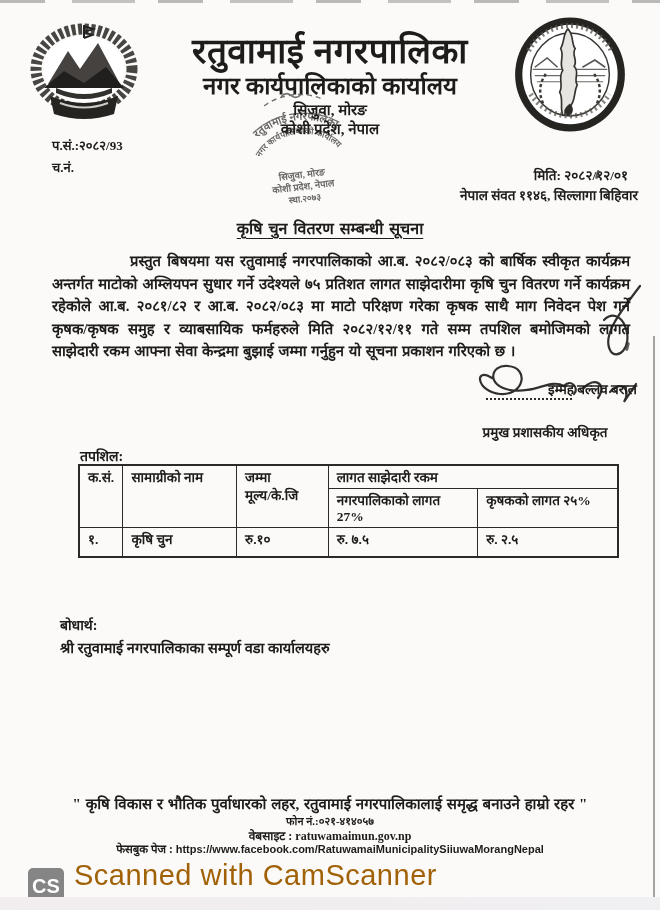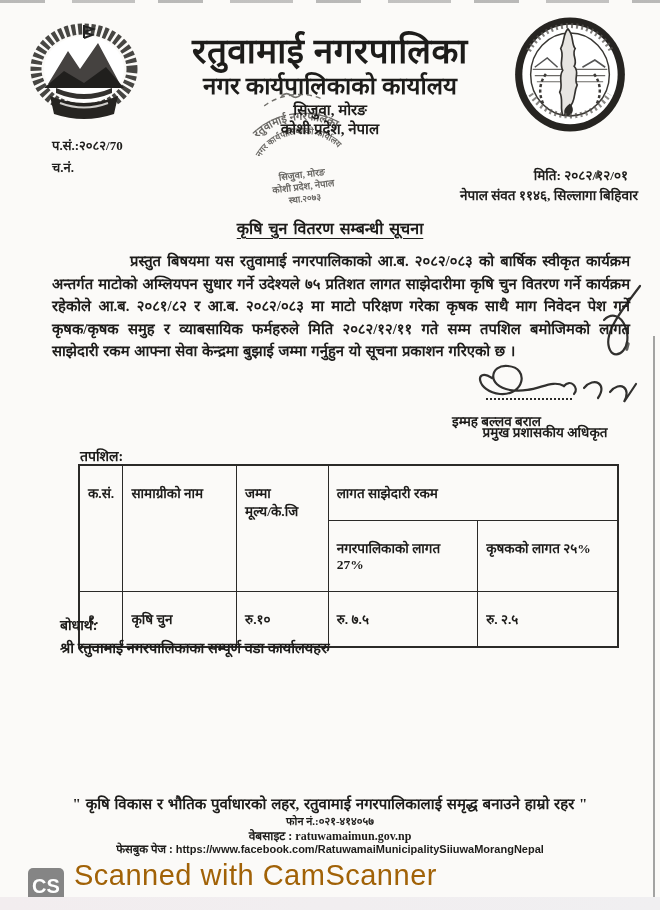--- a/index.html
+++ b/index.html
@@ -37,28 +37,28 @@
   .letter-date { right:32px; top:166px; font-size:13.5px; }
   .nepal-sambat { right:22px; top:186px; font-size:13.5px; }
 
   .subject { top:217px; font-size:16px; text-decoration:underline; text-underline-offset:4px; word-spacing:2px; }
 
   .body-par { left:52px; top:250px; width:578px; font-size:14.8px; line-height:22.6px;
     text-align:justify; text-indent:78px; font-weight:600; word-spacing:1px; }
 
   .sig-svg { left:452px; top:280px; width:198px; height:132px; }
   .sig-dots { left:486px; top:398px; width:86px; border-bottom:2.5px dotted #2c2b29; }
-  .sig-name { left:452px; top:412px; width:185px; text-align:left; font-size:13.5px; }
+  .sig-name { left:452px; top:380px; width:185px; text-align:right; font-size:13.5px; }
   .sig-designation { left:444px; top:423px; width:202px; text-align:center; font-size:13.5px; }
 
   .tapasil-label { left:80px; top:446px; font-size:14px; font-weight:600; }
   table.cost-table { position:absolute; left:78px; top:464px; width:541px;
     border-collapse:collapse; font-size:13.5px; }
   table.cost-table th, table.cost-table td {
-    border:1.6px solid #2b2a28; padding:18px 8px; text-align:left; vertical-align:top; font-weight:600; }
+    border:1.6px solid #2b2a28; padding:2px 8px; text-align:left; vertical-align:top; font-weight:600; }
   table.cost-table { border:2px solid #2b2a28; }
   tr.hr1 th { height:22px; }
   tr.hr2 th { height:27px; }
   tr.dr td { height:29px; }
 
   .cc-label { left:60px; top:615px; font-size:14px; font-weight:600; }
   .cc-recipient { left:60px; top:637px; font-size:14.5px; font-weight:600; }
 
   .slogan { top:793px; font-size:15px; word-spacing:1px; }
   .phone-line { top:813px; font-size:11px; }
@@ -122,21 +122,21 @@
       <textPath href="#arc1" startOffset="50%" text-anchor="middle">रतुवामाई नगरपालिका</textPath>
     </text>
     <text fill="#4b4945" font-size="8.5" font-weight="bold">
       <textPath href="#arc2" startOffset="50%" text-anchor="middle">नगर कार्यपालिकाको कार्यालय</textPath>
     </text>
     <text x="75" y="92" text-anchor="middle" fill="#4b4945" font-size="9.5" font-weight="bold">सिजुवा, मोरङ</text>
     <text x="75" y="104" text-anchor="middle" fill="#4b4945" font-size="9.5" font-weight="bold">कोशी प्रदेश, नेपाल</text>
     <text x="75" y="116" text-anchor="middle" fill="#4b4945" font-size="9" font-weight="bold">स्था.२०७३</text>
   </svg>
 
-  <div class="abs bold ref-no">प.सं.:२०८२/70</div>
+  <div class="abs bold ref-no">प.सं.:२०८२/93</div>
   <div class="abs bold chalani-no">च.नं.</div>
   <div class="abs bold letter-date">मिति: २०८२/१२/०१</div>
   <div class="abs bold nepal-sambat">नेपाल संवत ११४६, सिल्लागा बिहिवार</div>
 
   <div class="abs ctr bold subject">कृषि चुन वितरण सम्बन्धी सूचना</div>
 
   <p class="abs body-par">प्रस्तुत बिषयमा यस रतुवामाई नगरपालिकाको आ.ब. २०८२/०८३ को बार्षिक स्वीकृत कार्यक्रम अन्तर्गत माटोको अम्लियपन सुधार गर्ने उदेश्यले ७५ प्रतिशत लागत साझेदारीमा कृषि चुन वितरण गर्ने कार्यक्रम रहेकोले आ.ब. २०८१/८२ र आ.ब. २०८२/०८३ मा माटो परिक्षण गरेका कृषक साथै माग निवेदन पेश गर्ने कृषक/कृषक समुह र व्याबसायिक फर्महरुले मिति २०८२/१२/११ गते सम्म तपशिल बमोजिमको लागत साझेदारी रकम आफ्ना सेवा केन्द्रमा बुझाई जम्मा गर्नुहुन यो सूचना प्रकाशन गरिएको छ ।</p>
 
   <svg class="abs sig-svg" viewBox="0 0 198 132">
     <g fill="none" stroke="#1c1b19" stroke-width="2.2" stroke-linecap="round" opacity=".9">

